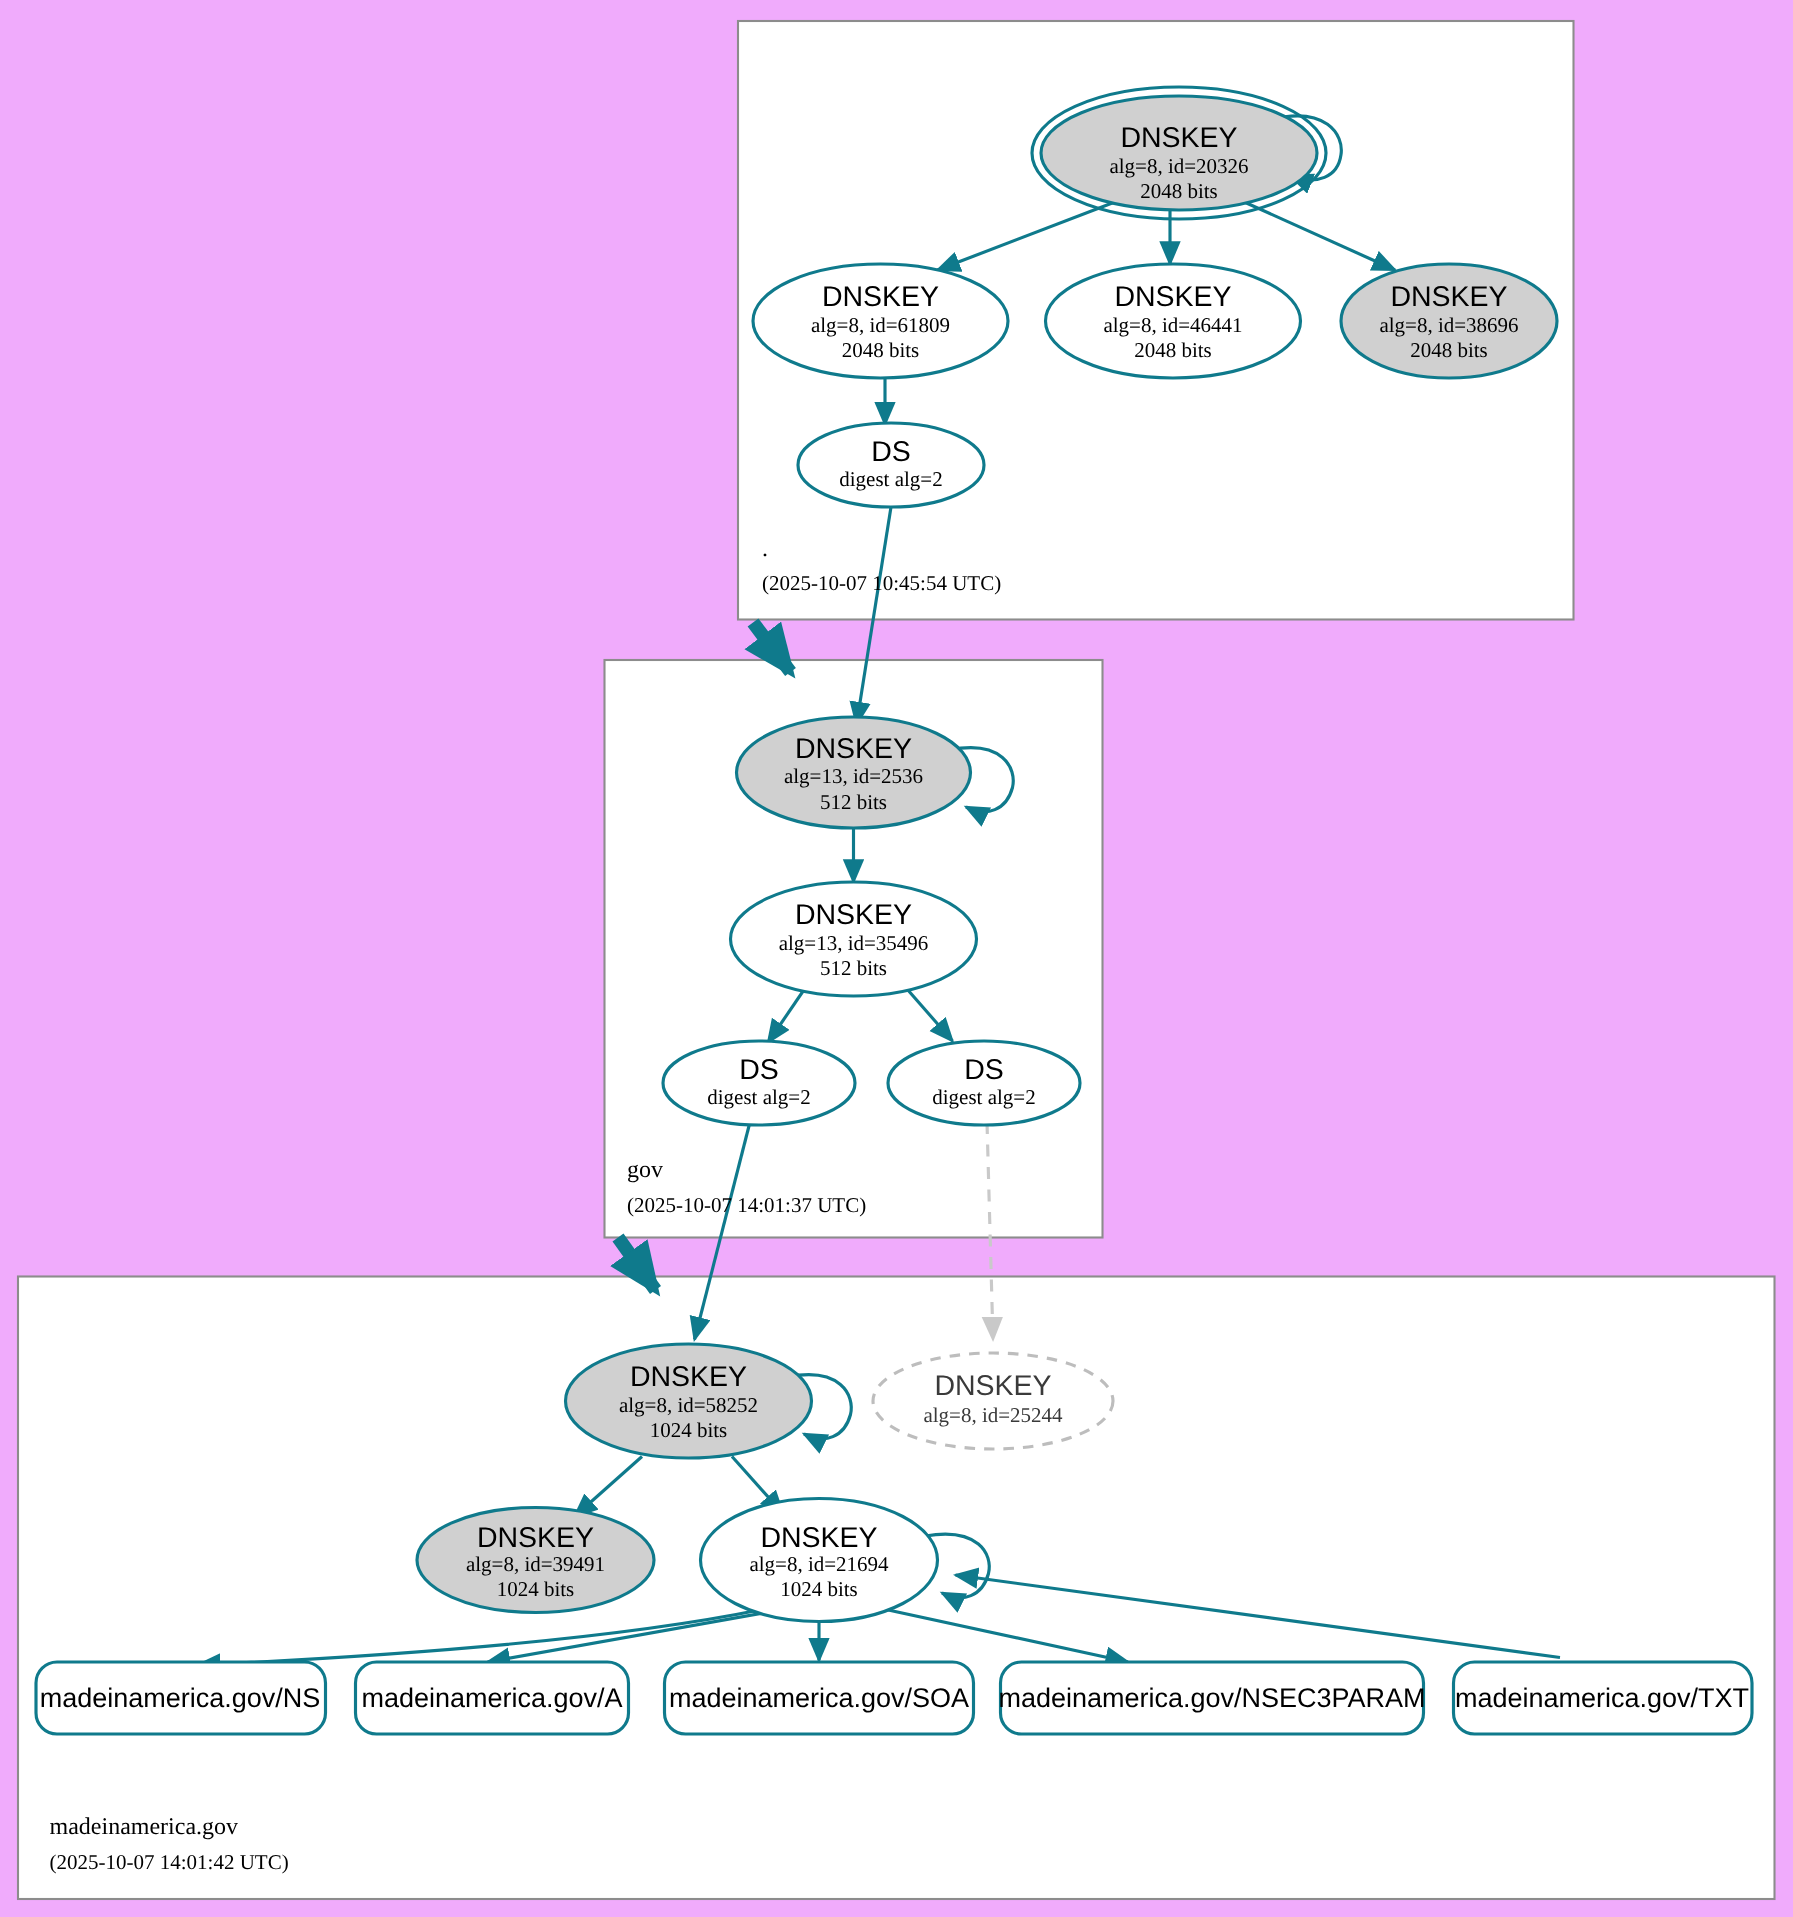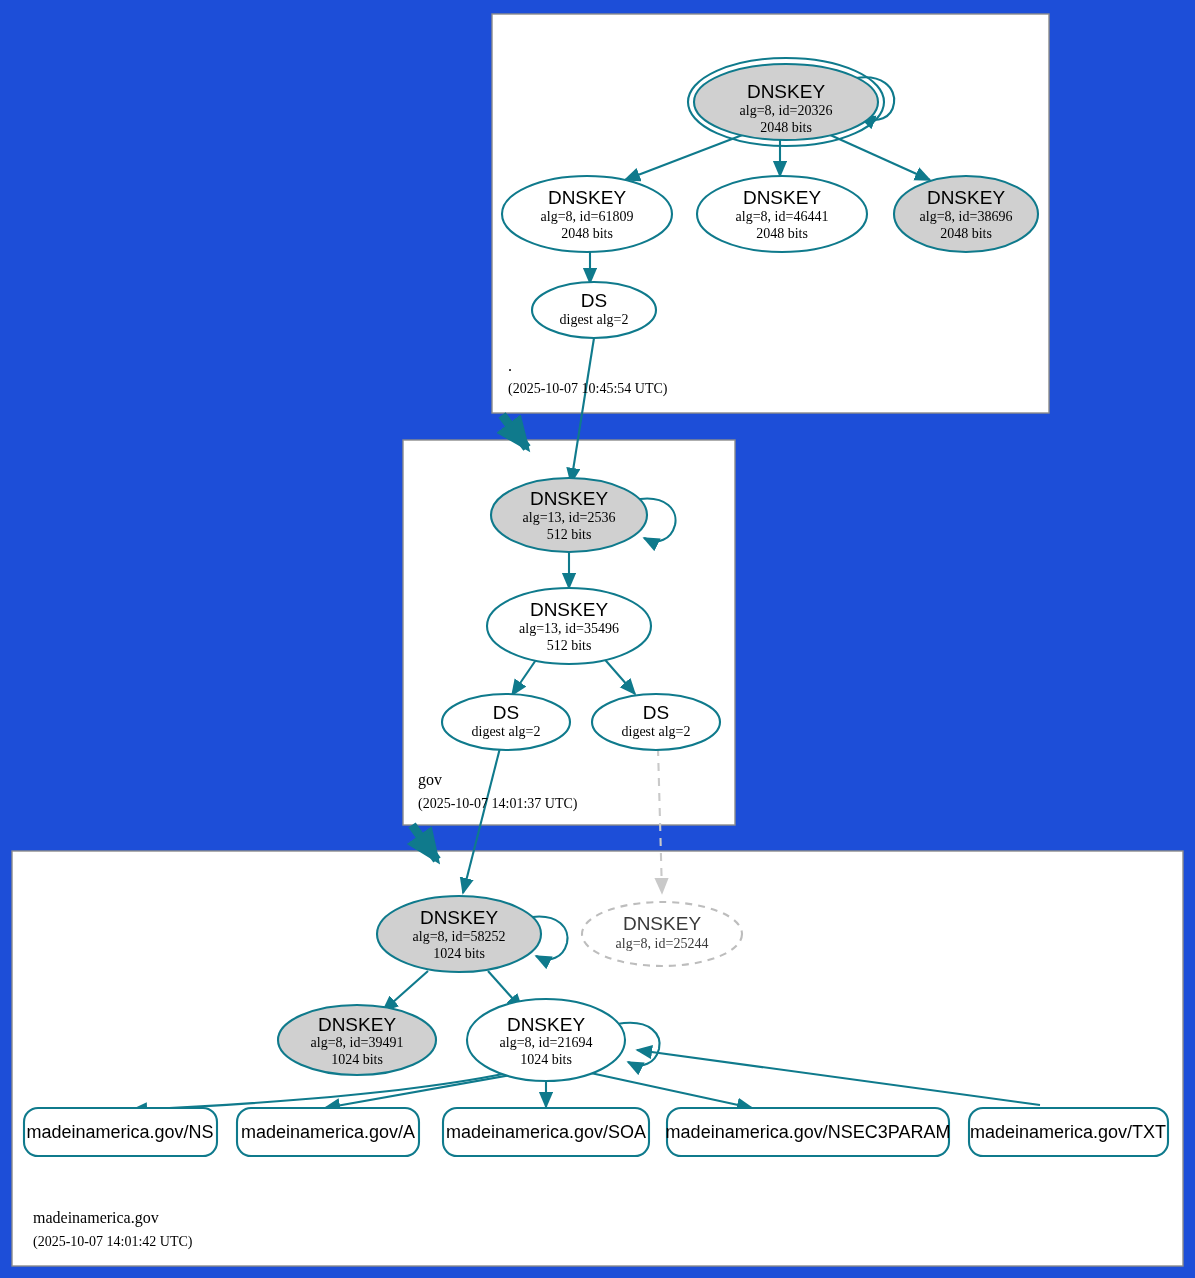--- a/index.html
+++ b/index.html
@@ -8,21 +8,21 @@
     padding: 0;
     background: #ffffff;
   }
   body {
     font-family: "Liberation Sans", sans-serif;
   }
   #canvas {
     position: relative;
     width: 1195px;
     height: 1278px;
-    background: #1d4ed8;
+    background: #f0abfc;
     overflow: hidden;
   }
   svg#graph {
     position: absolute;
     top: 0;
     left: 0;
     width: 1195px;
     height: 1278px;
   }
   .zone-box {

